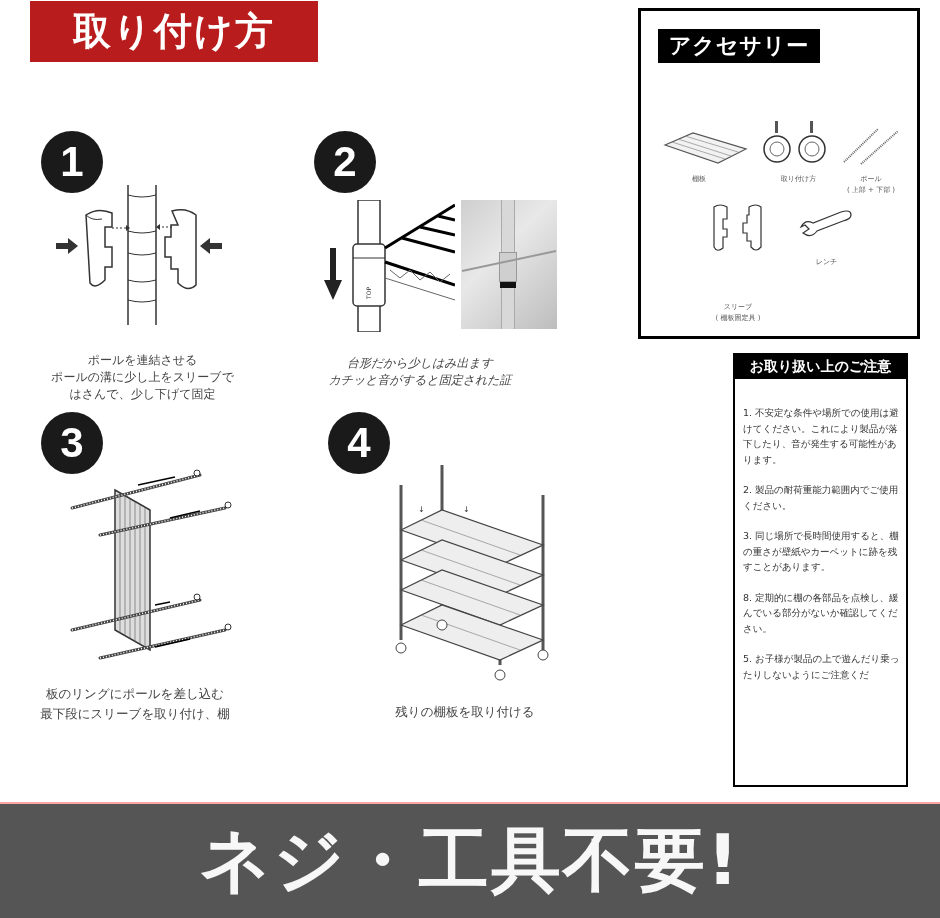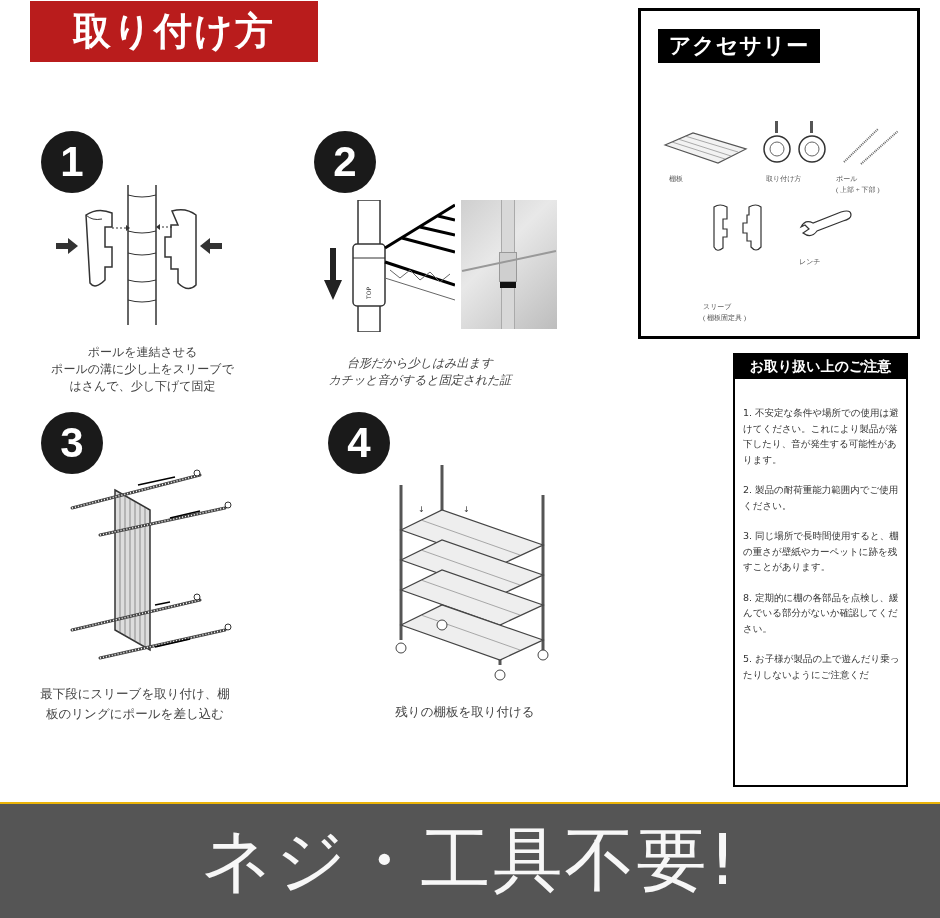--- a/index.html
+++ b/index.html
@@ -18,48 +18,48 @@
     display: flex; align-items: center; justify-content: center;
     font-family: "Liberation Sans", sans-serif;
   }
 
   .caption {
     position: absolute; font-size: 12px; color: #444; text-align: center; line-height: 17px;
   }
 
   .acc-box {
     position: absolute; left: 638px; top: 8px; width: 282px; height: 331px;
-    border: 3px solid #000; background: #fff; font-family: Liberation Serif, serif;
+    border: 3px solid #000; background: #fff;
   }
   .acc-title {
     position: absolute; left: 17px; top: 18px; width: 162px; height: 34px;
     background: #000; color: #fff; font-size: 22px; font-weight: bold;
     display: flex; align-items: center; justify-content: center; letter-spacing: 1px;
   }
-  .acc-label { position: absolute; font-size: 7px; color: #555; line-height: 11px; }
+  .acc-label { position: absolute; font-size: 7px; color: #555; text-align: center; line-height: 11px; }
 
   .caution-box {
     position: absolute; left: 733px; top: 353px; width: 175px; height: 434px;
     border: 2px solid #000; background: #fff; padding-left: 11px;
   }
   .caution-title {
     position: absolute; left: 0; top: 0; width: 100%; height: 24px;
     background: #000; color: #fff; font-size: 14px; font-weight: bold;
     display: flex; align-items: center; justify-content: center;
   }
   .caution-body {
     position: absolute; left: 8px; top: 50px; width: 160px;
     font-size: 9.5px; line-height: 15.5px; color: #333;
   }
   .caution-item { margin-bottom: 15px; }
 
   .bottom-banner {
     position: absolute; left: 0; top: 802px; width: 940px; height: 116px;
-    background: #555555; border-top: 2px solid #eab308;
-    color: #f7f7f7; font-size: 70px; font-weight: normal;
+    background: #555555; border-top: 2px solid #fca5a5;
+    color: #f7f7f7; font-size: 70px; font-weight: bold;
     display: flex; align-items: center; justify-content: center; letter-spacing: 2px;
   }
 
   svg { position: absolute; }
 </style>
 </head>
 <body>
 
 <div class="title-bar">取り付け方</div>
 
@@ -76,21 +76,21 @@
   <path d="M122 26 Q136 22 146 30 L146 100 Q138 108 128 98 L128 84 L121 84 L121 72 L115 72 L115 52 L121 52 L121 40 L128 40 Z" fill="#fff" stroke="#333" stroke-width="1.5"></path>
 
   <line x1="62" y1="43" x2="76" y2="43" stroke="#333" stroke-dasharray="2,2"></line>
   <polygon points="76,40 80,43 76,46" fill="#333"></polygon>
   <line x1="108" y1="42" x2="122" y2="42" stroke="#333" stroke-dasharray="2,2"></line>
   <polygon points="110,39 106,42 110,45" fill="#333"></polygon>
 
   <polygon points="6,58 18,58 18,53 28,61 18,69 18,64 6,64" fill="#333"></polygon>
   <polygon points="172,58 160,58 160,53 150,61 160,69 160,64 172,64" fill="#333"></polygon>
 </svg>
-<div class="caption" style="left:30px; top:344px; width:225px;">
+<div class="caption" style="left:30px; top:352px; width:225px;">
   <div>ポールを連結させる</div>
   <div>ポールの溝に少し上をスリーブで</div>
   <div>はさんで、少し下げて固定</div>
 </div>
 
 <div class="step-num" style="left:314px; top:131px;">2</div>
 <svg style="left:320px; top:200px;" width="135" height="132" viewBox="0 0 135 132">
   <rect x="38" y="0" width="22" height="132" fill="#fff" stroke="#333" stroke-width="1.5"></rect>
   <rect x="33" y="44" width="32" height="62" rx="4" fill="#fff" stroke="#333" stroke-width="1.5"></rect>
   <line x1="33" y1="58" x2="65" y2="58" stroke="#333"></line>
@@ -140,22 +140,22 @@
   <circle cx="137" cy="8" r="3" fill="#fff" stroke="#333"></circle>
   <circle cx="168" cy="40" r="3" fill="#fff" stroke="#333"></circle>
   <circle cx="137" cy="132" r="3" fill="#fff" stroke="#333"></circle>
   <circle cx="168" cy="162" r="3" fill="#fff" stroke="#333"></circle>
   <line x1="78" y1="20" x2="115" y2="12" stroke="#000" stroke-width="1.5"></line>
   <line x1="110" y1="53" x2="140" y2="46" stroke="#000" stroke-width="1.5"></line>
   <line x1="95" y1="140" x2="110" y2="137" stroke="#000" stroke-width="1.5"></line>
   <line x1="95" y1="182" x2="130" y2="174" stroke="#000" stroke-width="1.5"></line>
 </svg>
 <div class="caption" style="left:25px; top:684px; width:220px; font-size:12.5px; line-height:20px;">
+  <div>板のリングにポールを差し込む</div>
   <div>最下段にスリーブを取り付け、棚</div>
-  <div>板のリングにポールを差し込む</div>
 </div>
 
 <div class="step-num" style="left:328px; top:412px;">4</div>
 <svg style="left:385px; top:460px;" width="175" height="225" viewBox="0 0 175 225">
   <g stroke="#555" stroke-width="3">
     <line x1="16" y1="25" x2="16" y2="180"></line>
     <line x1="57" y1="5" x2="57" y2="160"></line>
     <line x1="158" y1="35" x2="158" y2="190"></line>
     <line x1="115" y1="70" x2="115" y2="205"></line>
   </g>

